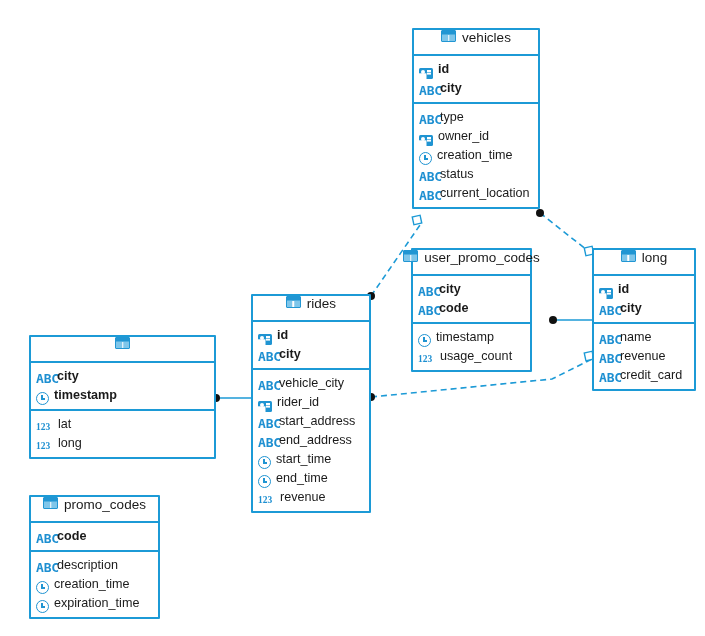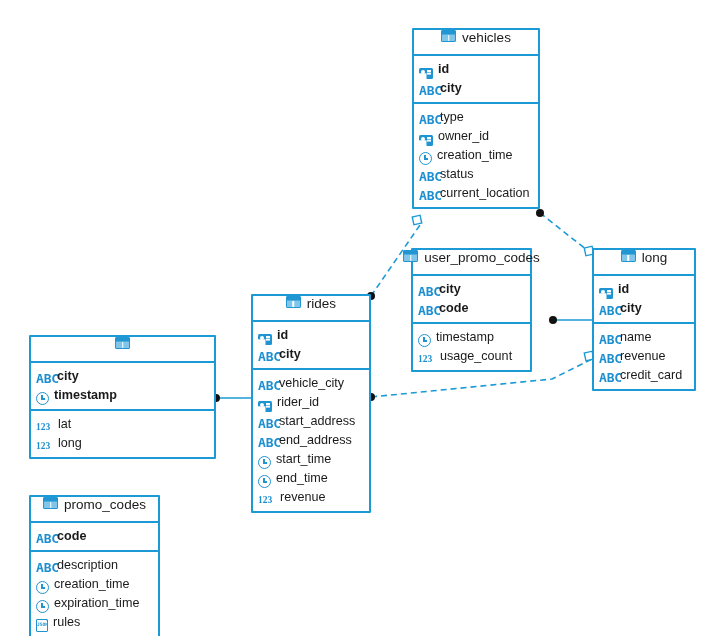--- a/index.html
+++ b/index.html
@@ -363,21 +363,15 @@
           <span class="nm">description</span>
         </div>
         <div class="col">
           <span class="ico-clock"></span>
           <span class="nm">creation_time</span>
         </div>
         <div class="col">
           <span class="ico-clock"></span>
           <span class="nm">expiration_time</span>
         </div>
-        <div class="col">
-          <span class="ico-json">
-            <span>JSON</span>
-          </span>
-          <span class="nm">rules</span>
-        </div>
       </div>
     </div>
   </div>
 
 </body></html>

